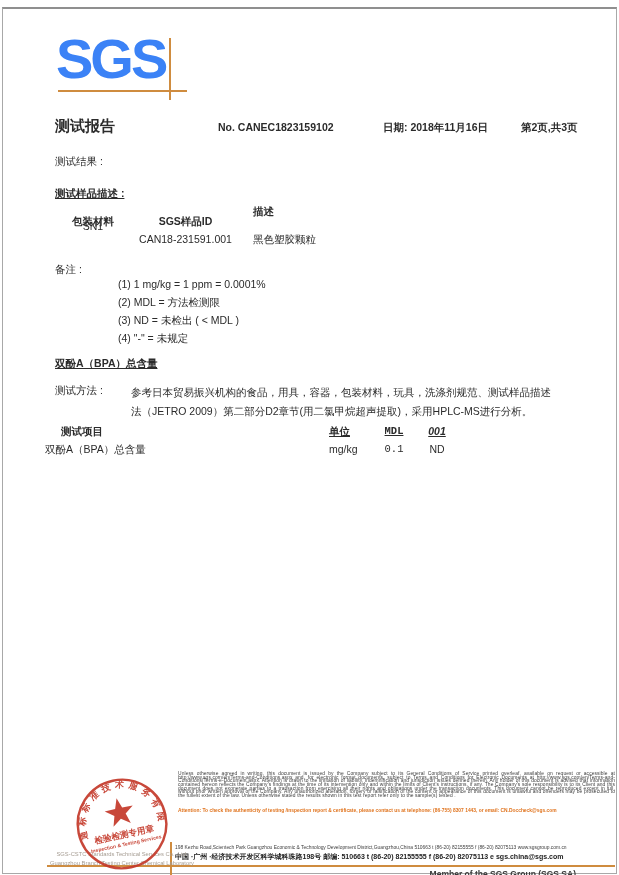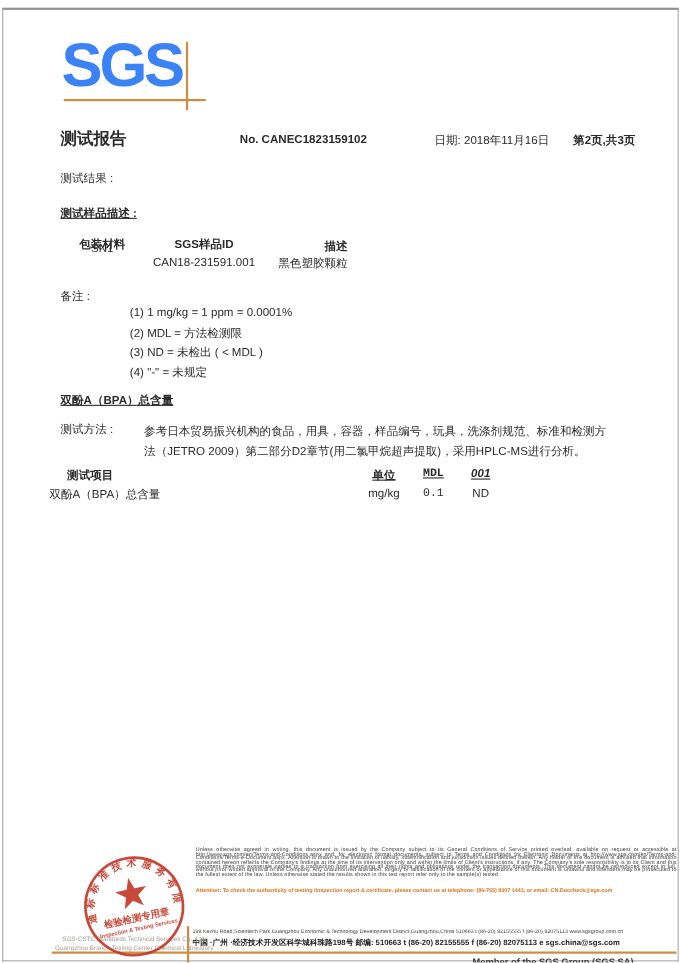--- a/index.html
+++ b/index.html
@@ -20,40 +20,40 @@
     position:absolute; left:53px; top:20px;
     font-size:56px; font-weight:bold; color:#3b82f6; letter-spacing:-3px;
     line-height:60px;
   }
   .logo-hline { position:absolute; left:55px; top:81px; width:129px; height:2px; background:#cf8c3f; }
   .logo-vline { position:absolute; left:166px; top:29px; width:2px; height:62px; background:#cf8c3f; }
 
   
   .doc-title { position:absolute; left:52px; top:108px; font-size:15px; font-weight:bold; }
   .report-no { position:absolute; left:215px; top:112px; font-size:10.5px; font-weight:bold; }
-  .report-date { position:absolute; left:392px; top:112px; font-size:10.5px; font-weight:normal; }
+  .report-date { position:absolute; left:380px; top:112px; font-size:10.5px; font-weight:bold; }
   .page-info { position:absolute; left:518px; top:112px; font-size:10.5px; font-weight:bold; }
 
   
   .lbl { font-size:10.5px; }
   .bold-underline { font-weight:bold; text-decoration:underline; }
 
   
   .s-col1 { position:absolute; left:55px; width:70px; text-align:center; }
   .s-col2 { position:absolute; left:130px; width:105px; text-align:center; }
   .s-col3 { position:absolute; left:250px; }
   .row-hdr { font-weight:bold; }
 
   .note-line { position:absolute; left:115px; font-size:10.5px; }
 
   .method-text { position:absolute; left:128px; width:470px; font-size:10.5px; line-height:19px; }
 
   
   .r-item-h { position:absolute; left:58px; font-size:10.5px; font-weight:bold; }
-  .r-unit  { position:absolute; left:326px; width:40px; text-align:center; font-size:10.5px; }
+  .r-unit  { position:absolute; left:326px; width:40px; font-size:10.5px; }
   .r-mdl   { position:absolute; left:370px; width:42px; text-align:center; font-size:10.5px;font-family:Liberation Mono, monospace; }
   .r-001   { position:absolute; left:412px; width:44px; text-align:center; font-size:10.5px; }
   .hdr-u { font-weight:bold; text-decoration:underline; }
   .italic-u { font-style:italic; font-weight:bold; text-decoration:underline; }
   .r-item-v { position:absolute; left:42px; font-size:10.5px; }
 
   
   .legal {
     position:absolute; left:175px; top:763px; width:437px;
     font-size:4.9px; line-height:3.62px; color:#3d3d3d; text-align:justify;
@@ -97,40 +97,40 @@
   <div class="report-date">日期: 2018年11月16日</div>
   <div class="page-info">第2页,共3页</div>
 
   <div class="abs lbl" style="left:52px; top:146px;">测试结果 :</div>
 
   <div class="abs lbl bold-underline" style="left:52px; top:178px;">测试样品描述 :</div>
 
   <div>
     <div class="abs lbl s-col1 row-hdr" style="top:206px;">包装材料</div>
     <div class="abs lbl s-col2 row-hdr" style="top:206px;">SGS样品ID</div>
-    <div class="abs lbl s-col3 row-hdr" style="top:208px;margin-left:42px;">描述</div>
+    <div class="abs lbl s-col3 row-hdr" style="top:196px;">描述</div>
     <div class="abs lbl s-col1" style="top:211px;">SN1</div>
     <div class="abs lbl s-col2" style="top:224px;">CAN18-231591.001</div>
     <div class="abs lbl s-col3" style="top:224px;">黑色塑胶颗粒</div>
   </div>
 
   <div class="abs lbl" style="left:52px; top:254px;">备注 :</div>
 
   <div>
     <div class="note-line" style="top:269px;">(1) 1 mg/kg = 1 ppm = 0.0001%</div>
     <div class="note-line" style="top:287px;">(2) MDL = 方法检测限</div>
     <div class="note-line" style="top:305px;">(3) ND = 未检出 ( &lt; MDL )</div>
     <div class="note-line" style="top:323px;">(4) "-" = 未规定</div>
   </div>
 
   <div class="abs lbl bold-underline" style="left:52px; top:348px;">双酚A（BPA）总含量</div>
 
   <div class="abs lbl" style="left:52px; top:375px;">测试方法 :</div>
   <div class="method-text" style="top:374px;">
-    <span>参考日本贸易振兴机构的食品，用具，容器，样品编号，玩具，洗涤剂规范、标准和检测方</span><br>
+    <span>参考日本贸易振兴机构的食品，用具，容器，包装材料，玩具，洗涤剂规范、测试样品描述</span><br>
     <span>法（JETRO 2009）第二部分D2章节(用二氯甲烷超声提取)，采用HPLC-MS进行分析。</span>
   </div>
 
   <div>
     <div class="r-item-h" style="top:416px;">测试项目</div>
     <div class="r-unit" style="top:416px;"><span class="hdr-u">单位</span></div>
     <div class="r-mdl" style="top:416px;"><span class="hdr-u">MDL</span></div>
     <div class="r-001" style="top:416px;"><span class="italic-u">001</span></div>
     <div class="r-item-v" style="top:434px;">双酚A（BPA）总含量</div>
     <div class="r-unit" style="top:434px;">mg/kg</div>

